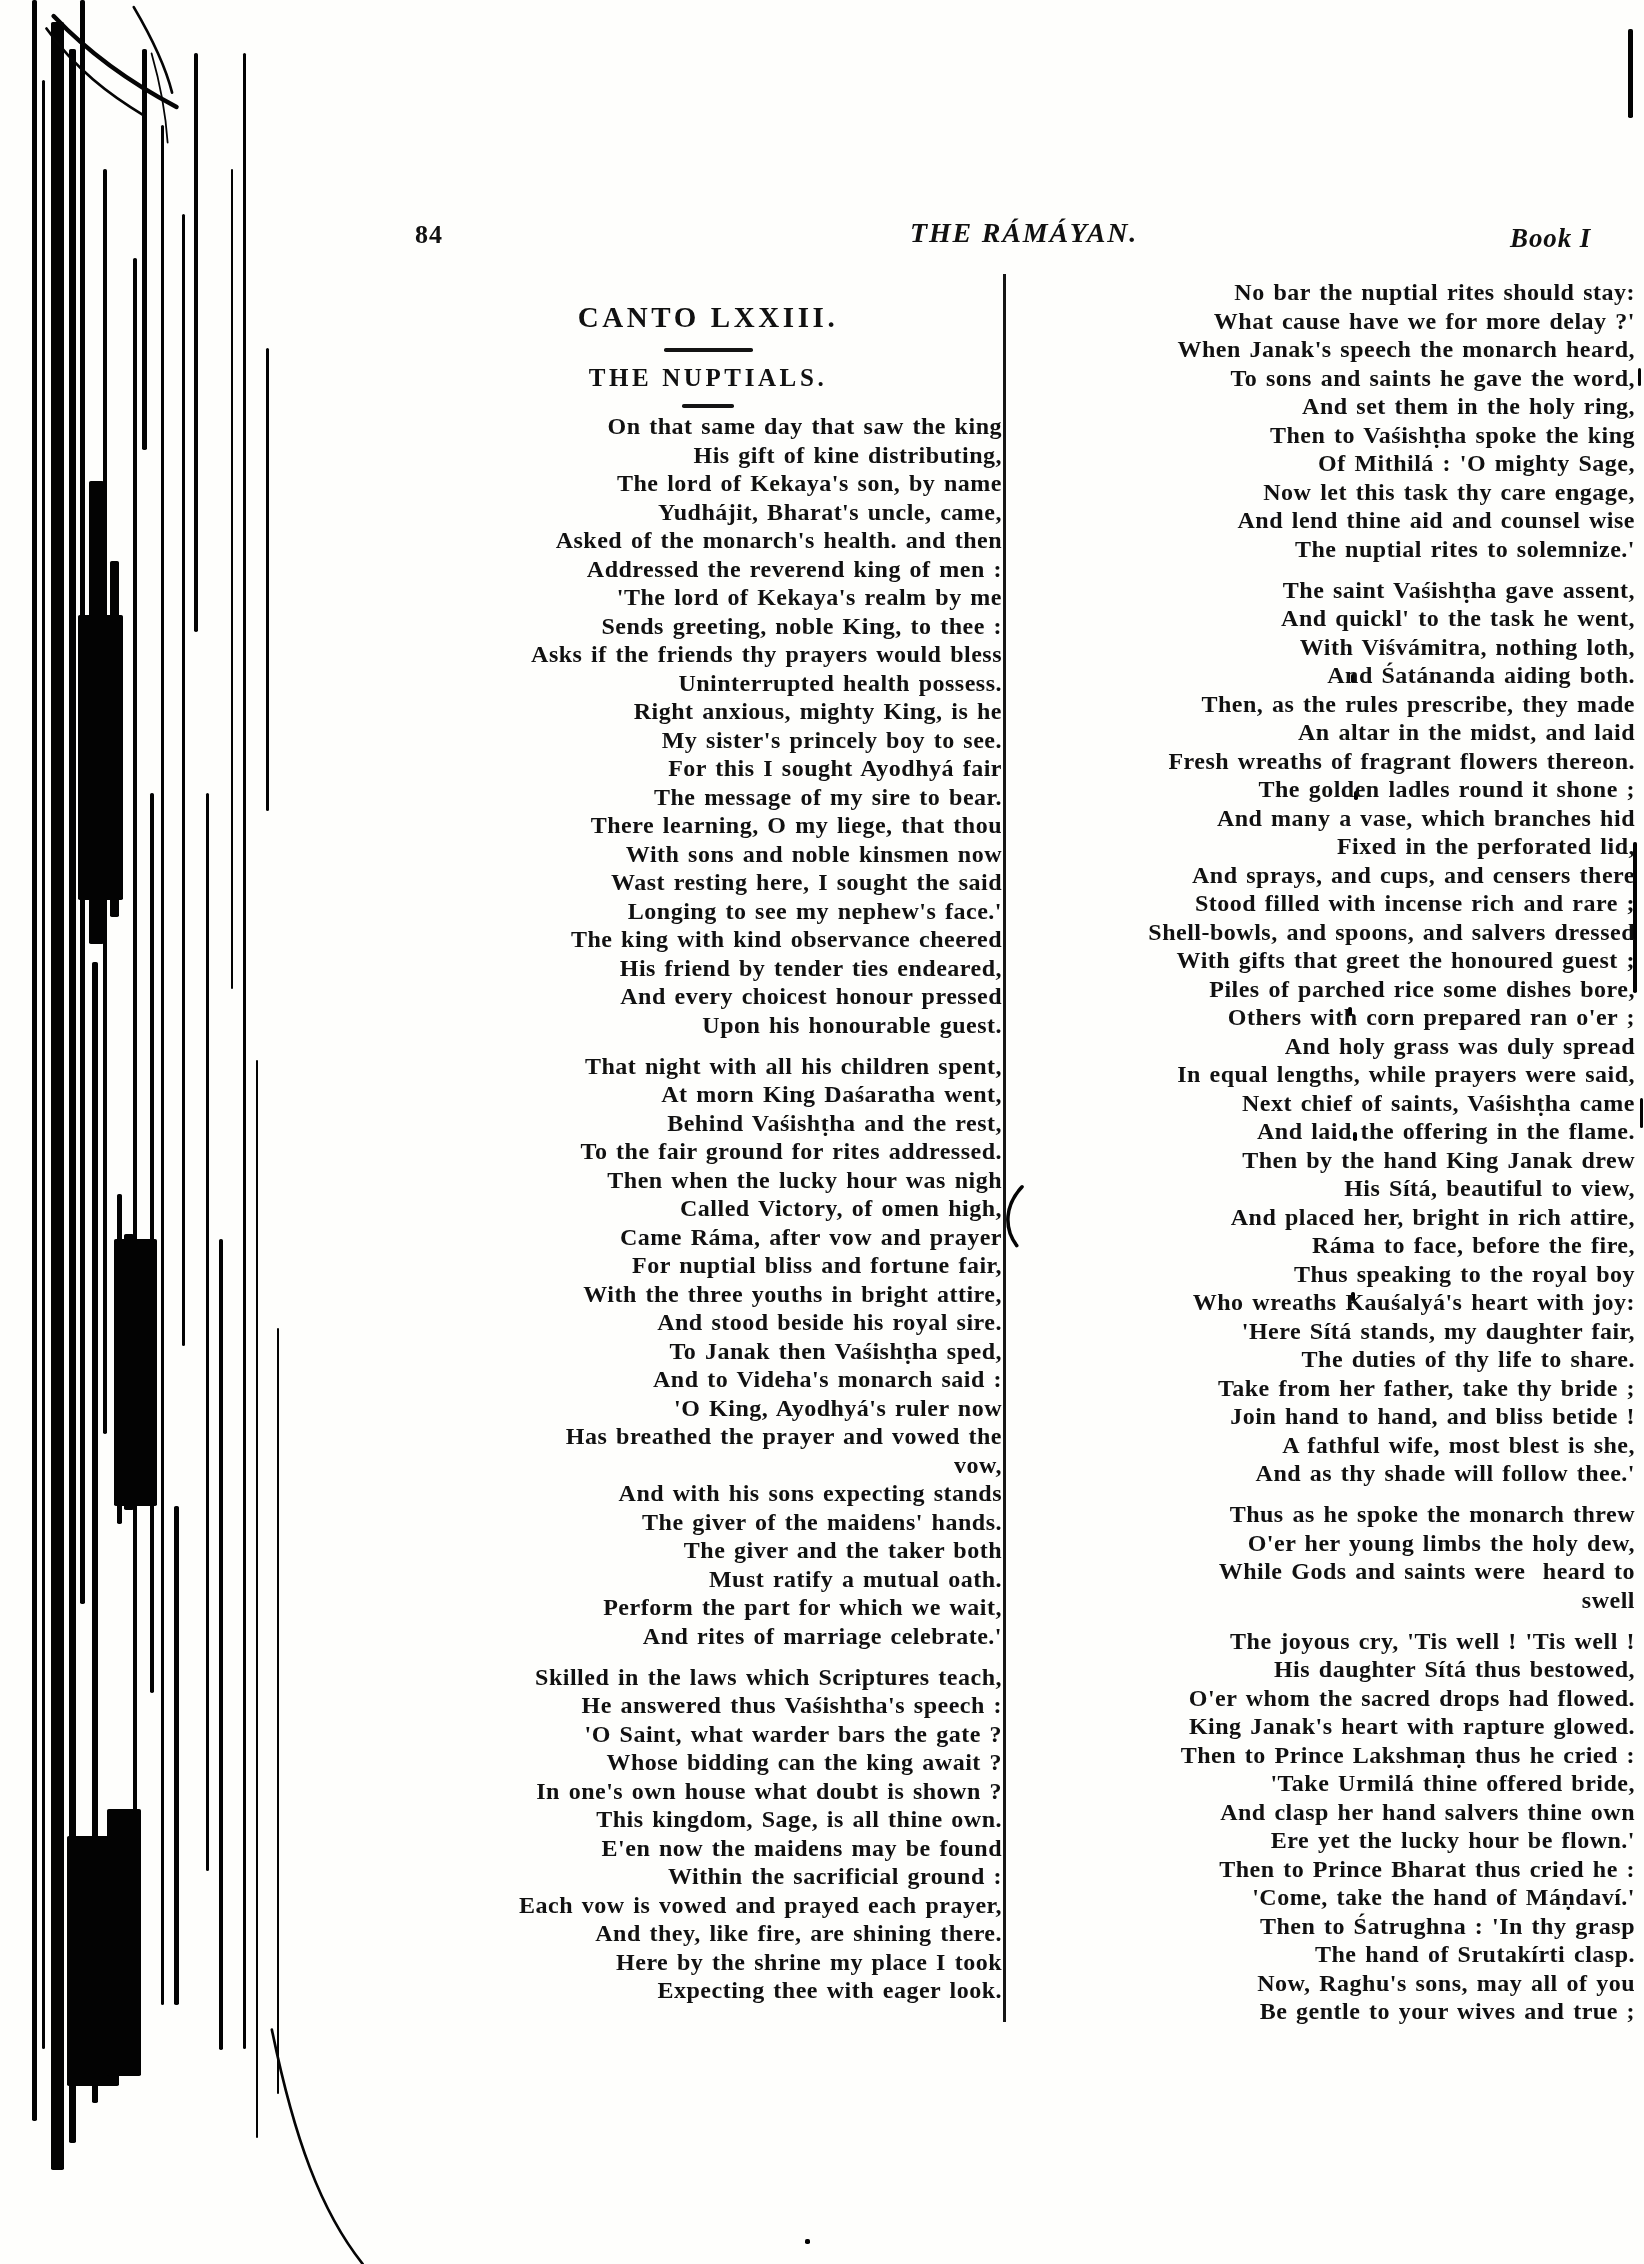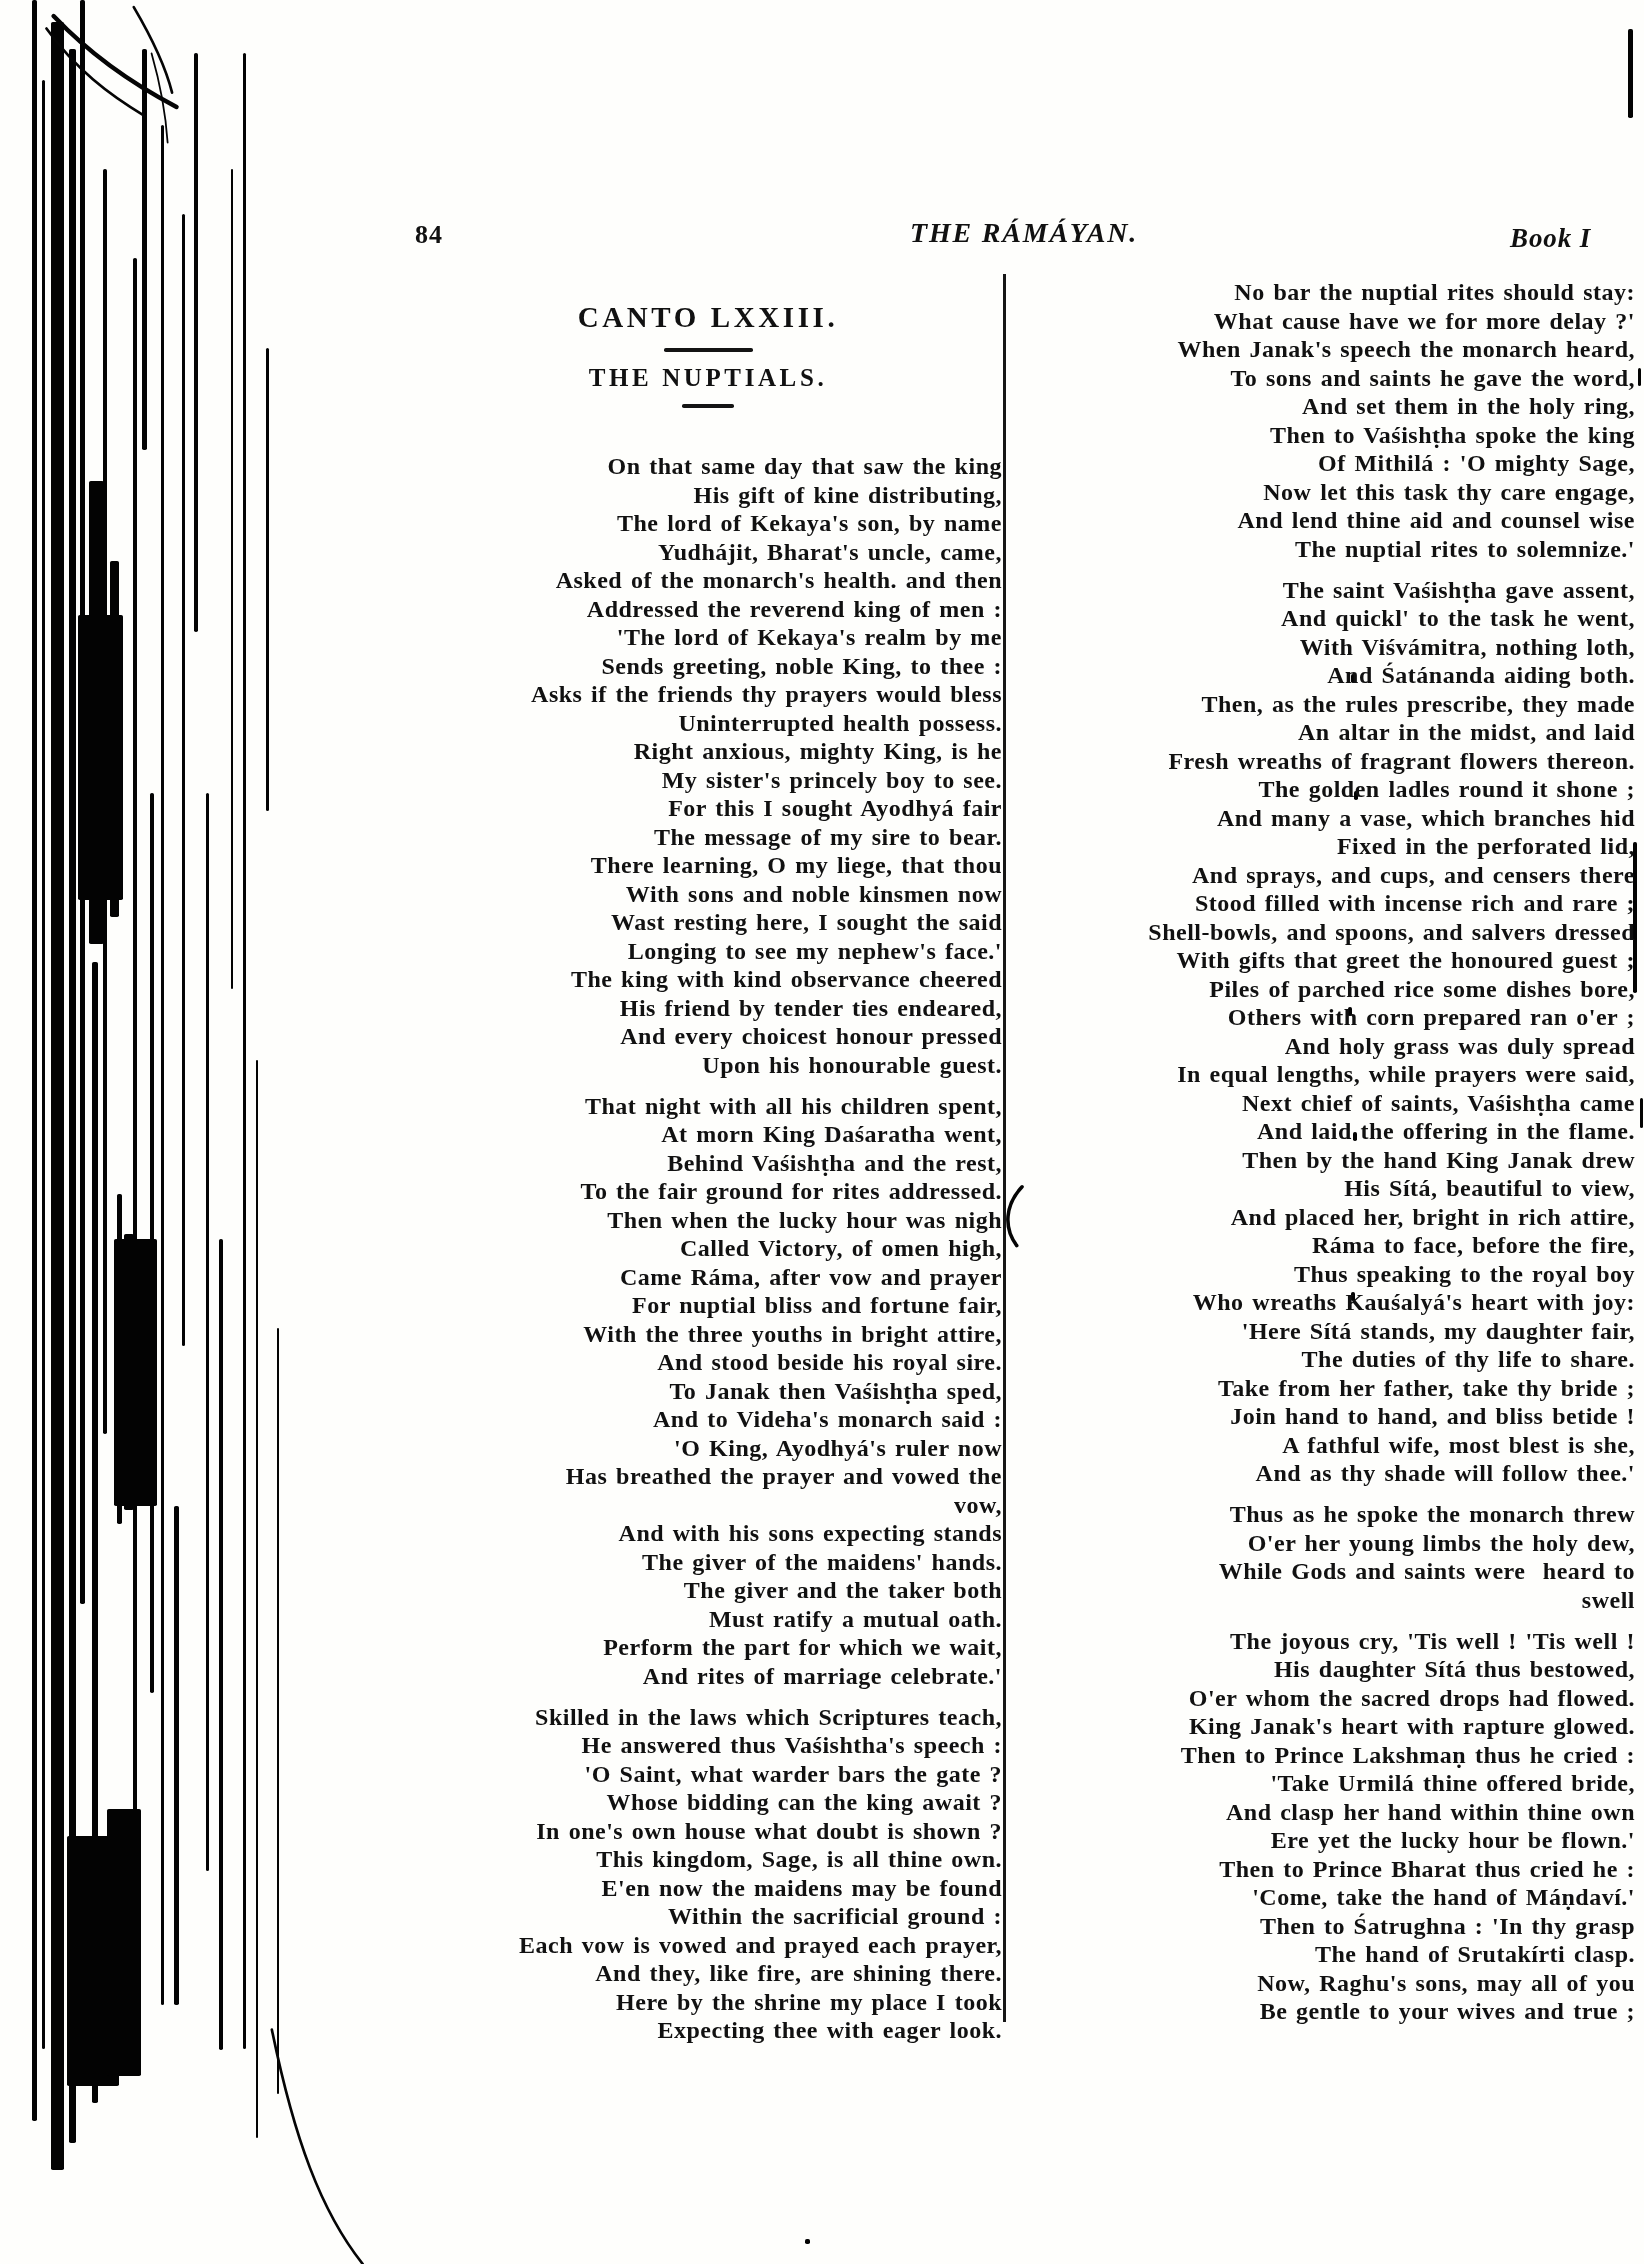--- a/index.html
+++ b/index.html
@@ -16,21 +16,21 @@
   .line {
     white-space: pre;
     font-size: 24px;
     line-height: 28.5px;
     font-weight: 700;
     letter-spacing: 0.5px;
     word-spacing: 2.2px;
   }
   .stanza + .stanza { margin-top: 12.5px; }
   .col { position: absolute; text-align: right; }
-  .col-left  { left: 414px; top: 452px; width: 588px; }
+  .col-left  { left: 414px; top: 412px; width: 588px; }
   .col-right { left: 1016px; top: 278px; width: 619px; }
 
   .col-divider {
     position: absolute; left: 1003px; top: 274px;
     width: 2.7px; height: 1748px; background: #161616;
   }
 
   
   .pagenum {
     position: absolute; left: 415px; top: 220px;
@@ -248,21 +248,21 @@
         <div class="line">While Gods and saints were  heard to</div>
         <div class="line">      swell</div>
       </div>
       <div class="stanza">
         <div class="line">The joyous cry, 'Tis well ! 'Tis well !</div>
         <div class="line">His daughter Sítá thus bestowed,</div>
         <div class="line">O'er whom the sacred drops had flowed.</div>
         <div class="line">King Janak's heart with rapture glowed.</div>
         <div class="line">Then to Prince Lakshmaṇ thus he cried :</div>
         <div class="line">'Take Urmilá thine offered bride,</div>
-        <div class="line">And clasp her hand within thine own</div>
+        <div class="line">And clasp her hand salvers thine own</div>
         <div class="line">Ere yet the lucky hour be flown.'</div>
         <div class="line">Then to Prince Bharat thus cried he :</div>
         <div class="line">'Come, take the hand of Máṇdaví.'</div>
         <div class="line">Then to Śatrughna : 'In thy grasp</div>
         <div class="line">The hand of Srutakírti clasp.</div>
         <div class="line">Now, Raghu's sons, may all of you</div>
         <div class="line">Be gentle to your wives and true ;</div>
       </div>
     </div>
   <div class="col-divider"></div>

